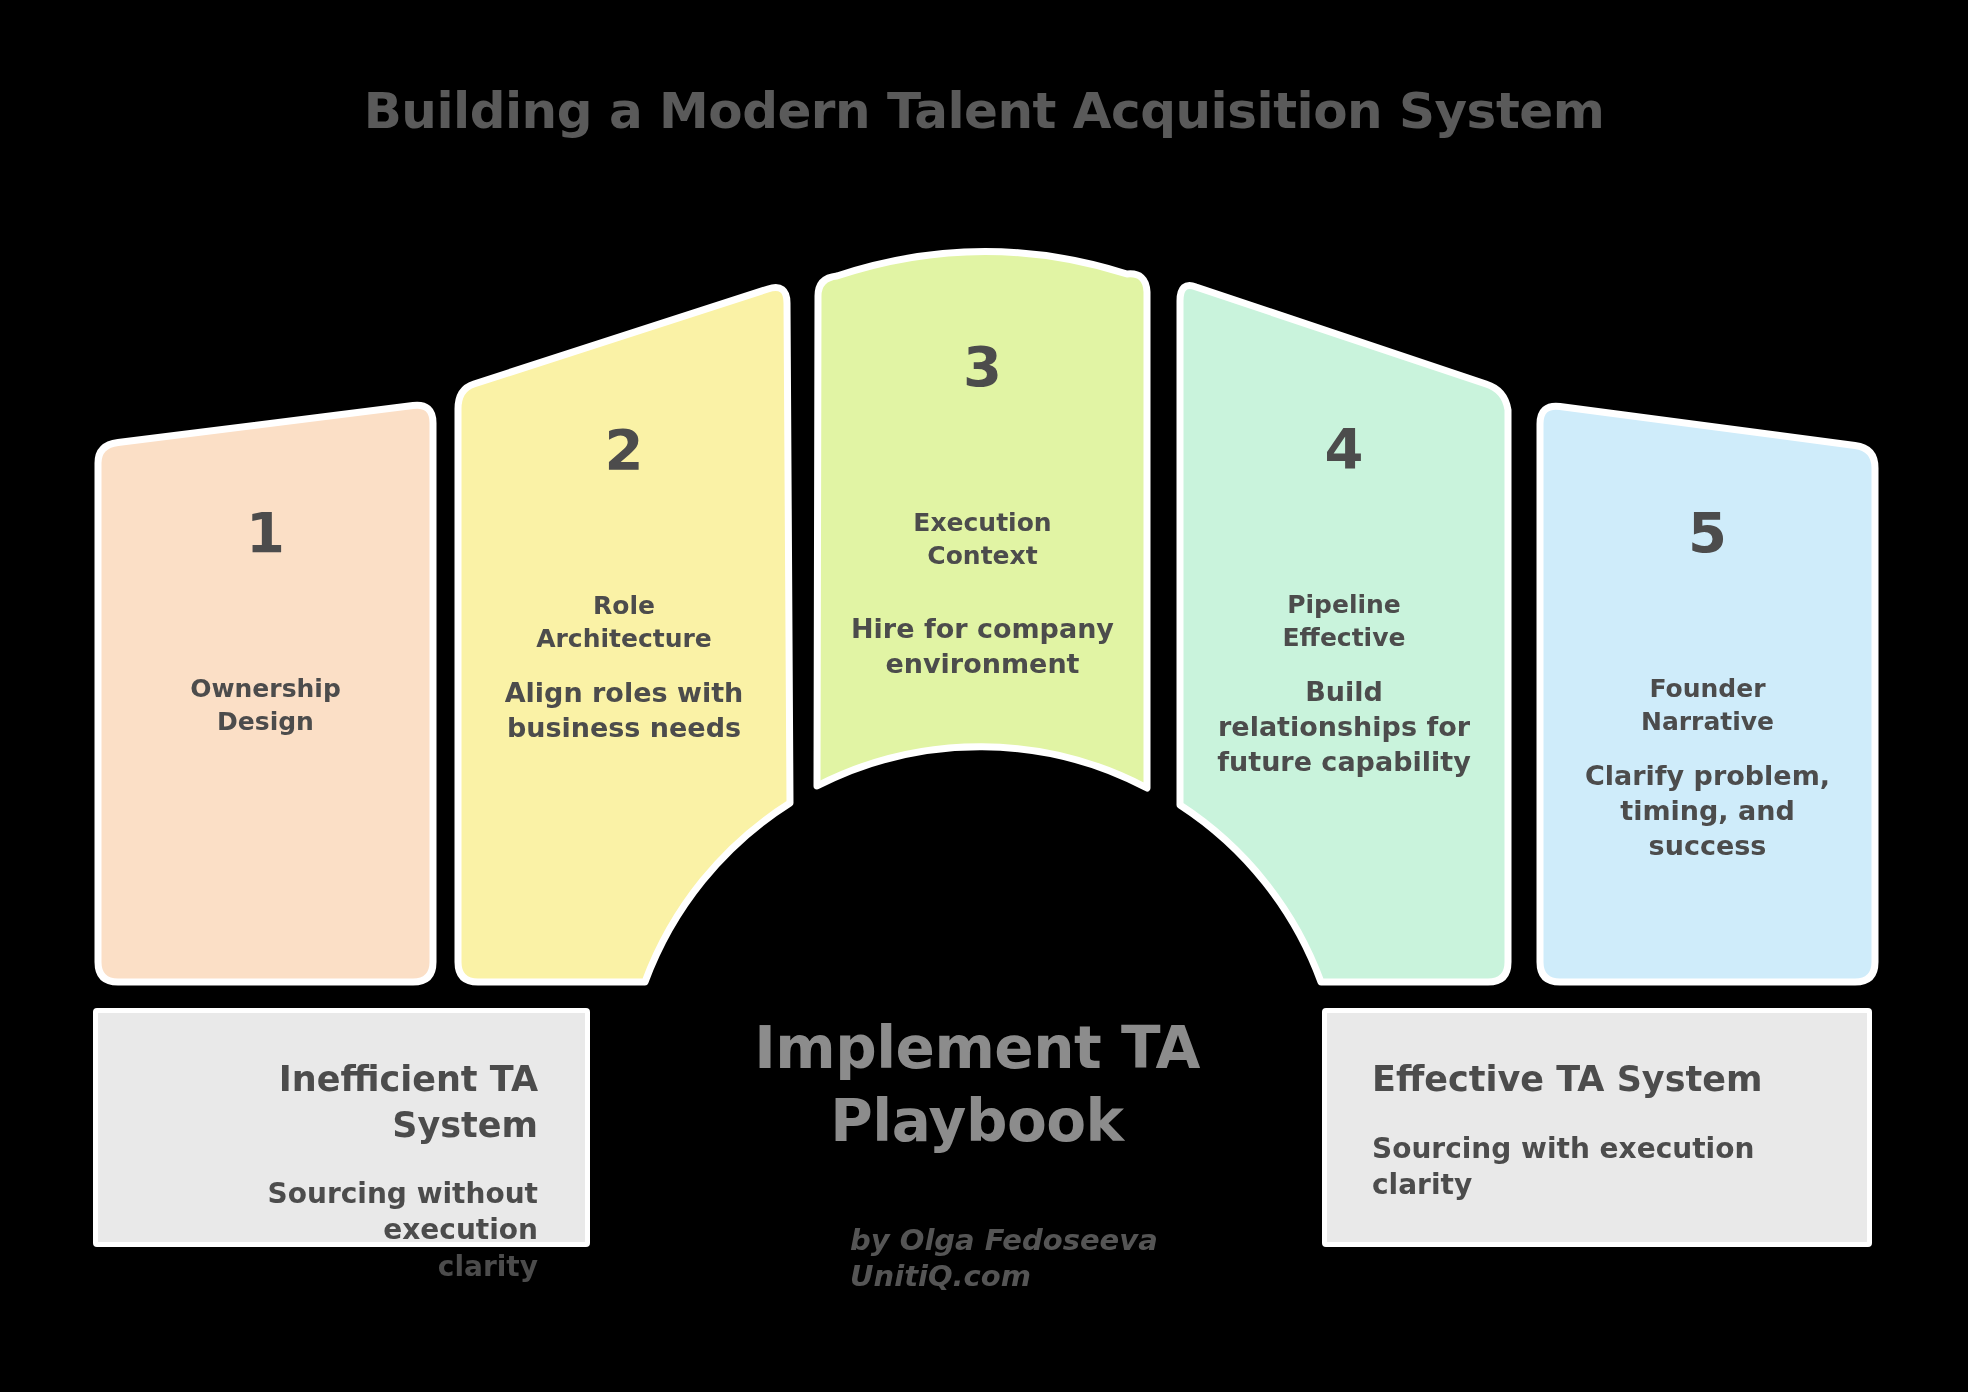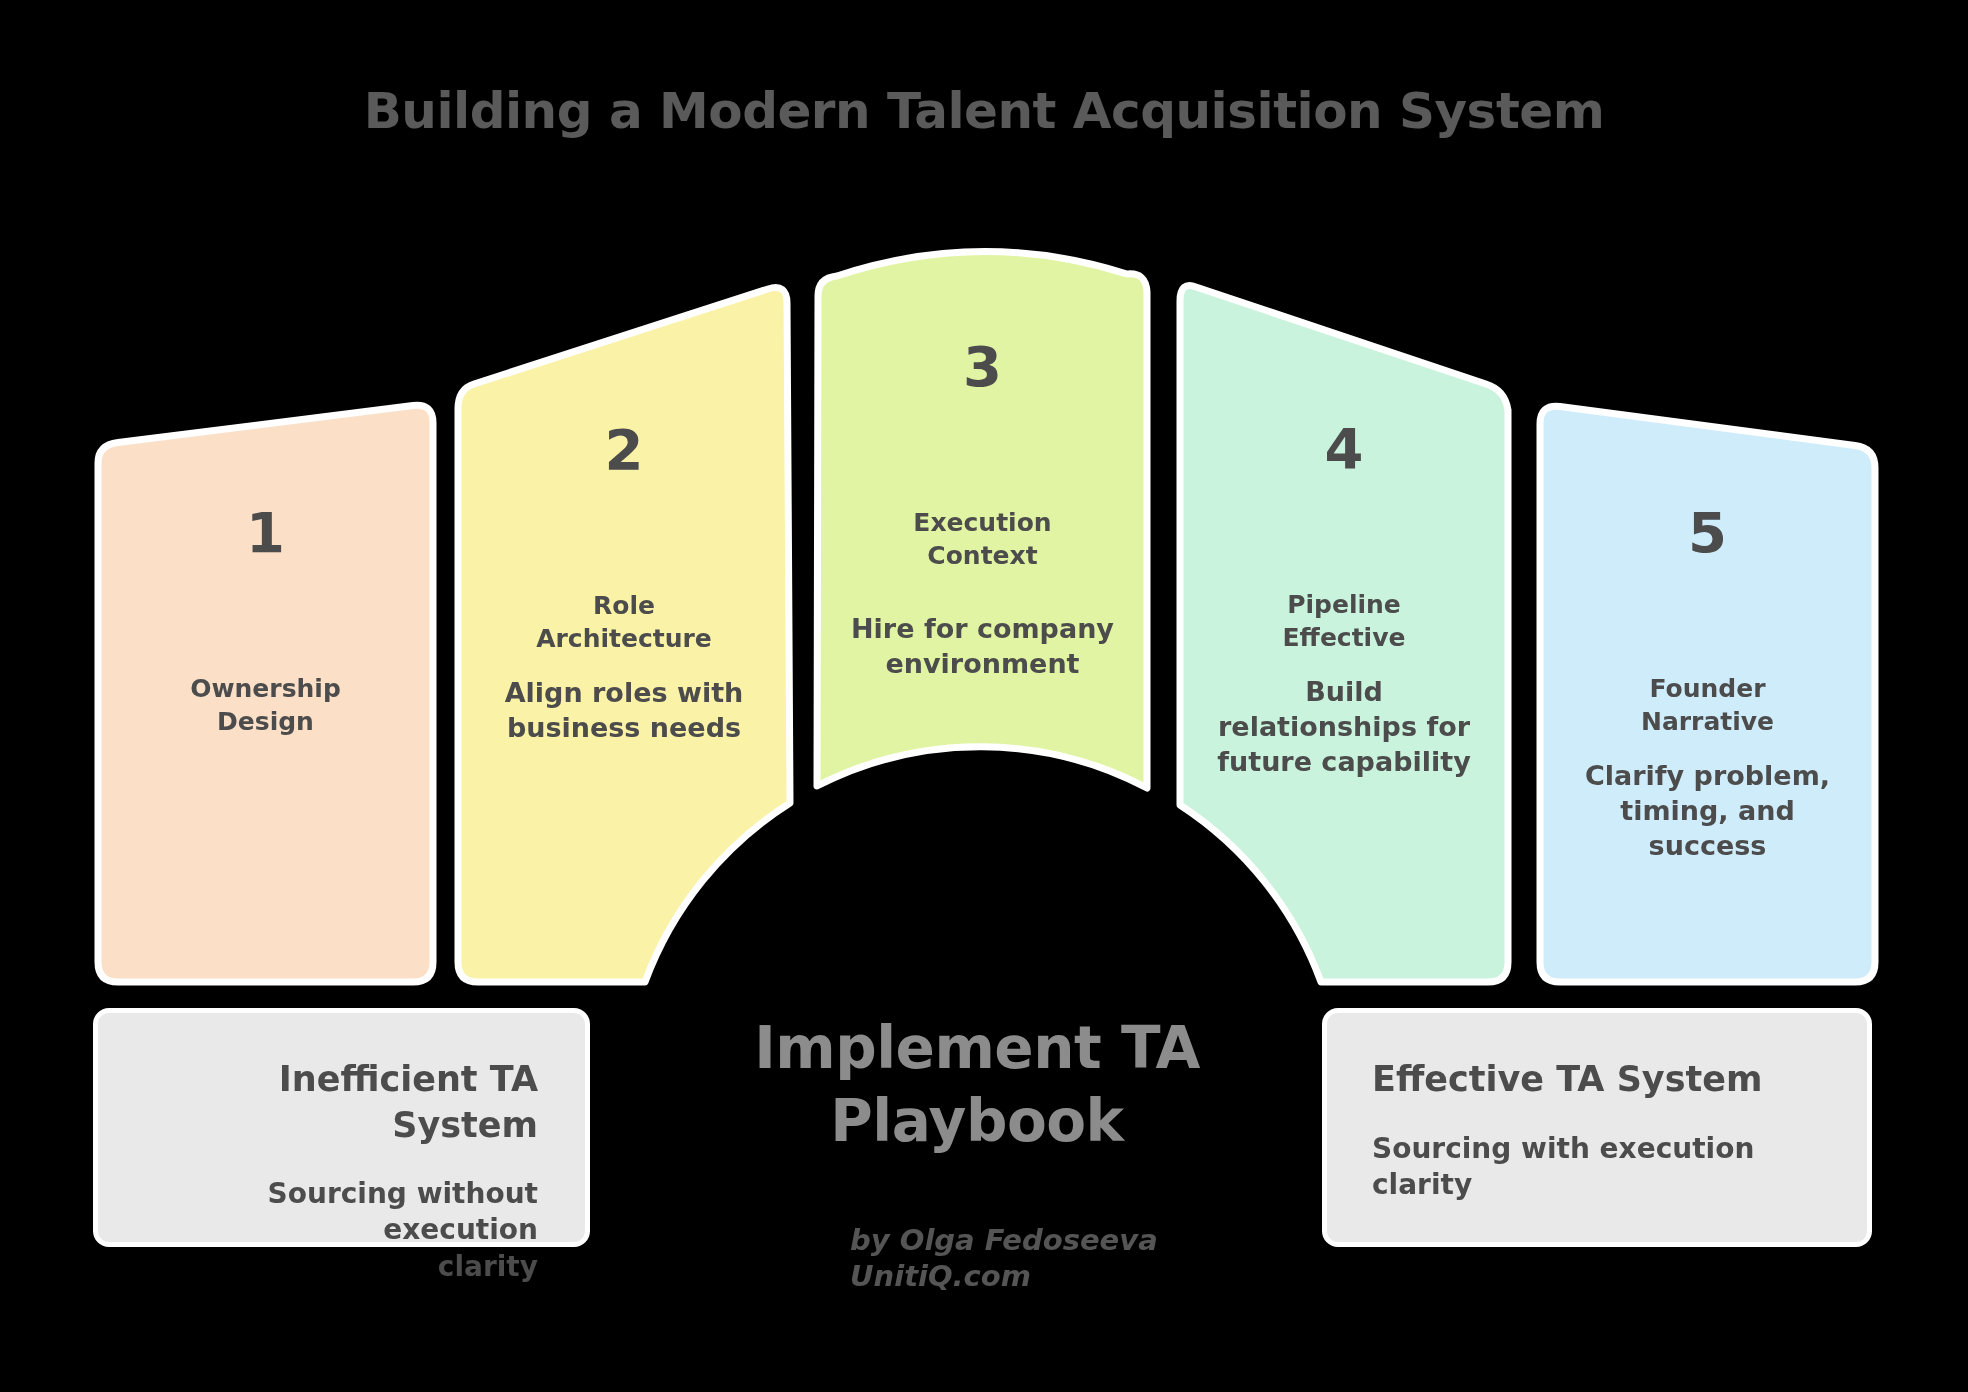--- a/index.html
+++ b/index.html
@@ -25,21 +25,21 @@
   .panel-text .ptitle{font-size:25px;font-weight:bold;line-height:1.35;margin-top:89px;}
   .panel-text .pdesc{font-size:27px;font-weight:bold;line-height:1.3;}
   .p1{left:98px;top:483px;width:335px;}
   .p2{left:458px;top:400px;width:332px;}
   .p3{left:818px;top:317px;width:329px;}
   .p3 .pdesc{margin-top:19px;}
   .p4{left:1180px;top:399px;width:328px;}
   .p5{left:1540px;top:483px;width:335px;}
   .ta-box{
     position:absolute;top:1008px;height:239px;
-    background:#e9e9e9;border:5px solid #ffffff;border-radius:16px;
+    background:#e9e9e9;border:5px solid #ffffff;border-radius:4px;
     box-sizing:border-box;color:#4c4c4c;
   }
   .ta-box.left{left:93px;width:497px;text-align:right;padding:44px 47px 0 28px;}
   .ta-box.right{left:1322px;width:550px;text-align:left;padding:44px 36px 0 45px;}
   .box-title{font-size:35px;font-weight:bold;line-height:1.3;}
   .box-desc{font-size:28px;font-weight:bold;line-height:1.3;margin-top:28px;white-space:pre-line;}
   .center-label{
     position:absolute;left:697px;top:1012px;width:560px;
     text-align:center;font-size:58px;font-weight:bold;line-height:1.25;
     color:#8c8c8c;white-space:pre-line;letter-spacing:-0.5px;

